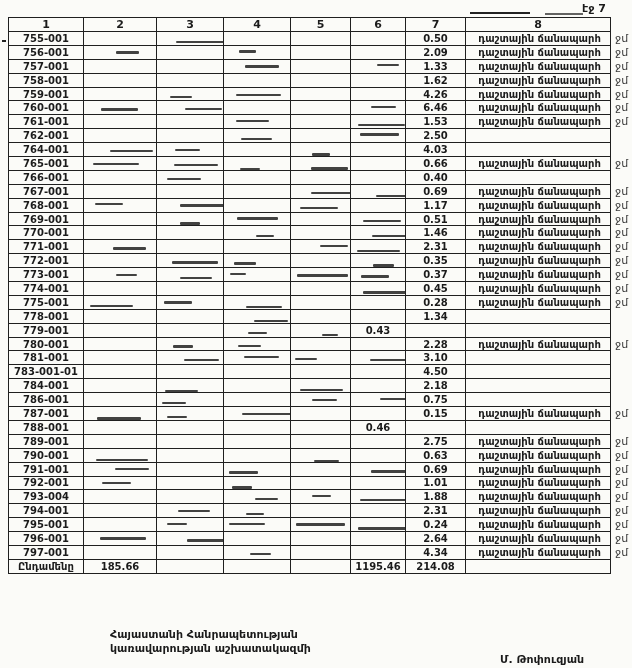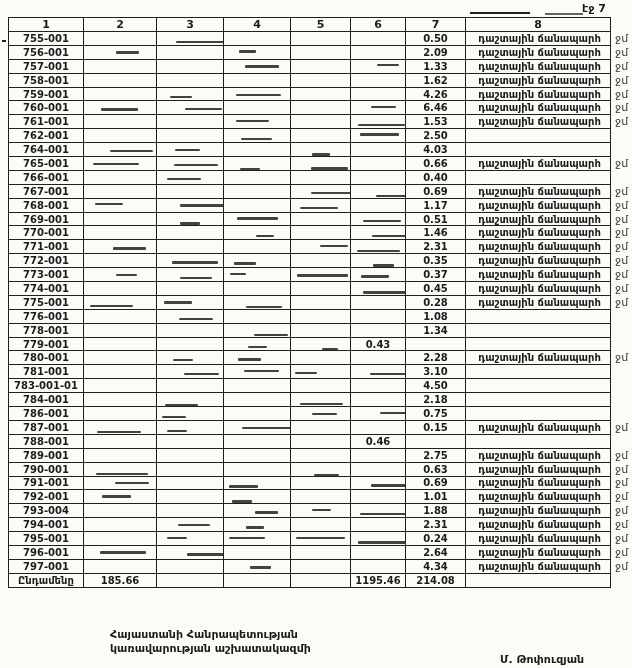--- a/index.html
+++ b/index.html
@@ -368,33 +368,20 @@
         <td>
           <i class="streak" style="left: 21.8436px; width: 36.0459px; top: 9.98789px;"></i>
         </td>
         <td></td>
         <td></td>
         <td>0.28</td>
         <td class="c8">դաշտային ճանապարհ</td>
         <td class="m">ջմ</td>
       </tr>
       <tr>
-        <td>776-001</td>
-        <td></td>
-        <td>
-          <i class="streak" style="left: 22.0377px; width: 34.4585px; top: 7.7043px;"></i>
-        </td>
-        <td></td>
-        <td></td>
-        <td></td>
-        <td>1.08</td>
-        <td class="c8"></td>
-        <td class="m"></td>
-      </tr>
-      <tr>
         <td>778-001</td>
         <td></td>
         <td></td>
         <td>
           <i class="streak" style="left: 29.6838px; width: 33.9696px; top: 10.1394px;"></i>
         </td>
         <td></td>
         <td></td>
         <td>1.34</td>
         <td class="c8"></td>

